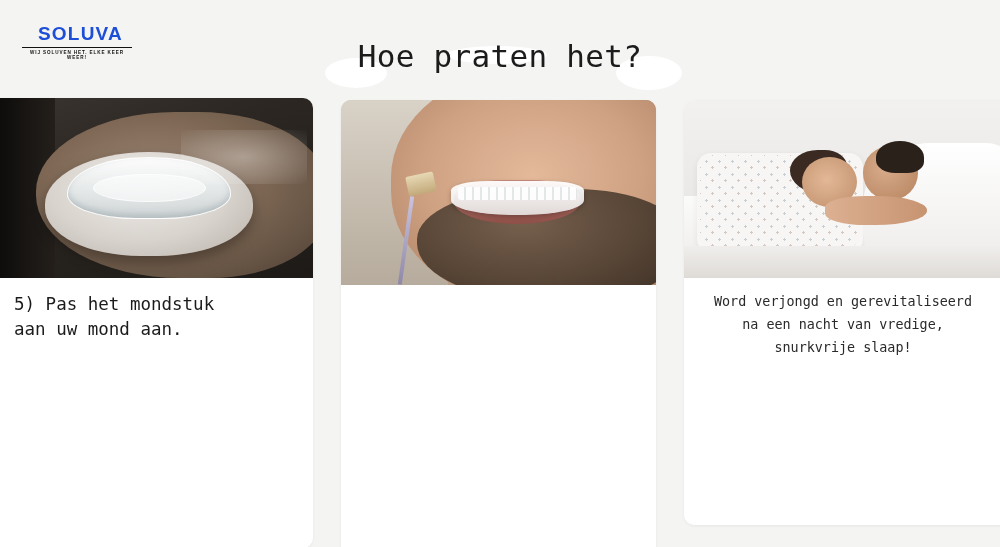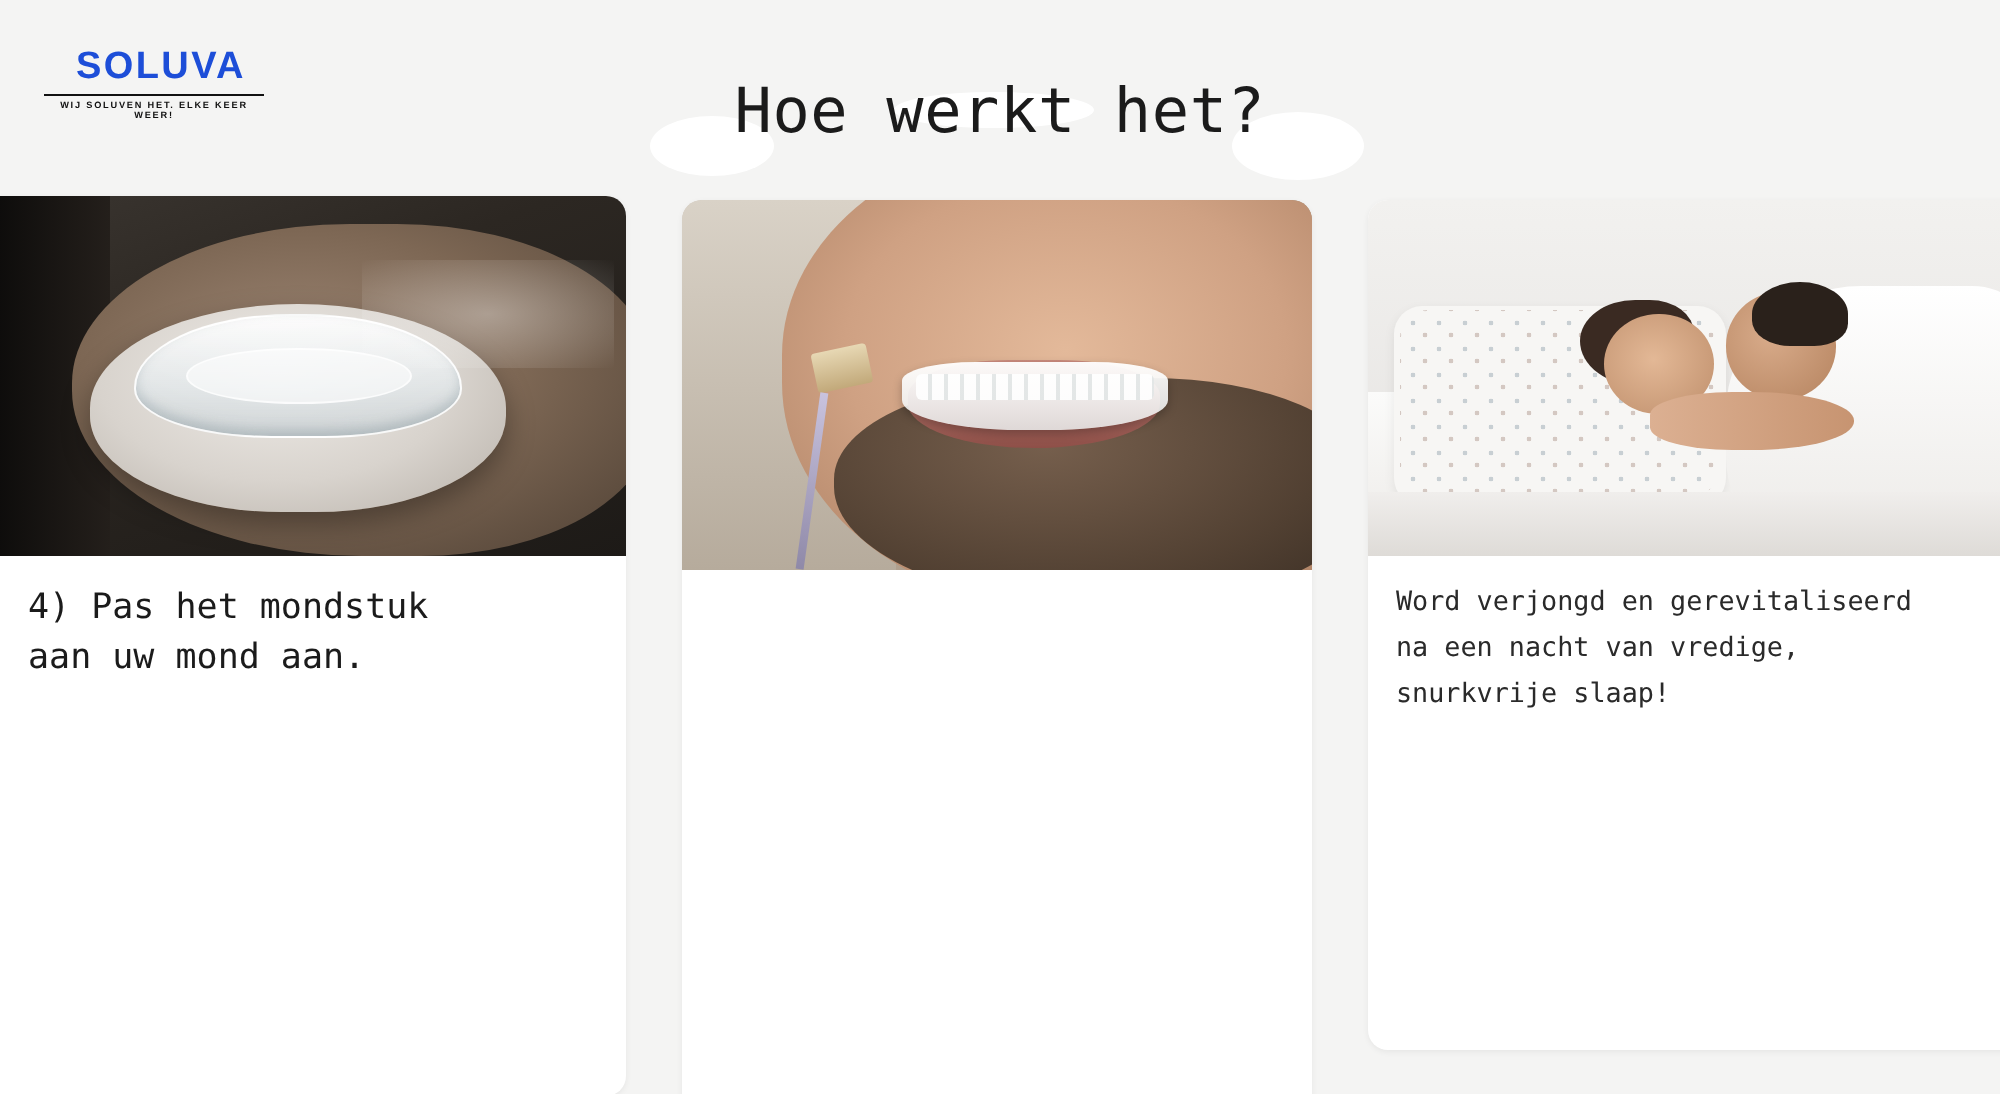--- a/index.html
+++ b/index.html
@@ -116,20 +116,21 @@
   }
   .card-2 .card-title { font-size: 15.5px; margin-bottom: 10px; }
   .card-3 .card-title { font-size: 16.5px; margin-bottom: 10px; }
 
   .card-text {
     font-family: "DejaVu Sans Mono", monospace;
     font-size: 13.2px;
     color: #2a2a2a;
     line-height: 1.72;
     white-space: pre-line;
+    text-align: center;
   }
   .card-2 .card-text { font-size: 14.4px; line-height: 1.78; }
   .card-3 .card-text { font-size: 13.4px; line-height: 1.72; }
 
   
   .img1 {
     background: linear-gradient(160deg,#3a3530 0%,#2c2722 35%,#1d1a17 100%);
   }
   .img1 .dark-strip {
     position: absolute; left: 0; top: 0; width: 18%; height: 100%;
@@ -275,36 +276,36 @@
 <div class="logo">
   <div class="logo-word">SOLUVA</div>
   <div class="logo-rule"></div>
   <div class="logo-tag">WIJ SOLUVEN HET. ELKE KEER WEER!</div>
 </div>
 
 <div class="heading-wrap">
   <div class="blob blob-c"></div>
   <div class="blob blob-a"></div>
   <div class="blob blob-b"></div>
-  <h1 class="heading">Hoe werkt het?</h1>
+  <h1 class="heading">Hoe praten het?</h1>
 </div>
 
 <div class="cards">
 
   <div class="card card-1">
     <div class="card-img img1">
       <div class="dark-strip"></div>
       <div class="wood"></div>
       <div class="case"></div>
       <div class="tray"></div>
       <div class="tray-inner"></div>
       <div class="highlight"></div>
     </div>
     <div class="card-body">
-      <div class="card-title">4) Pas het mondstuk
+      <div class="card-title">5) Pas het mondstuk
 aan uw mond aan.</div>
     </div>
   </div>
 
   <div class="card card-2">
     <div class="card-img img2">
       <div class="bg-left"></div>
       <div class="face"></div>
       <div class="beard"></div>
       <div class="mouth"></div>

